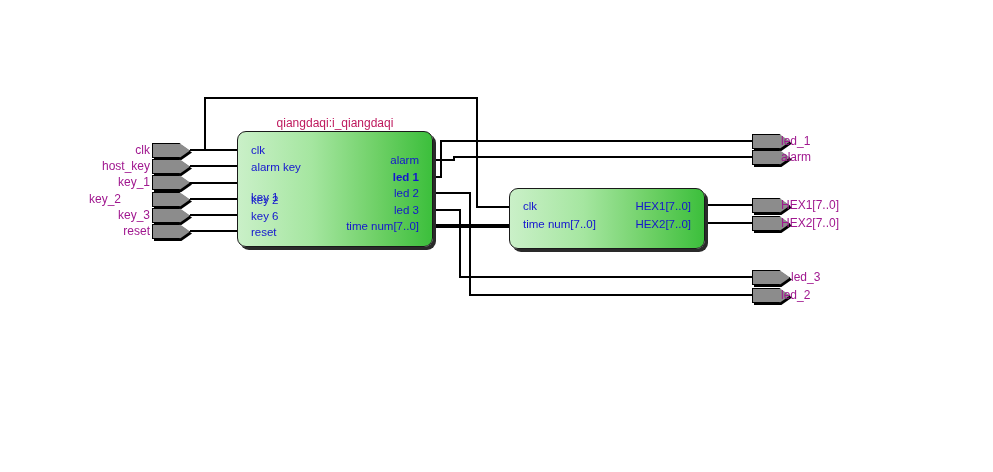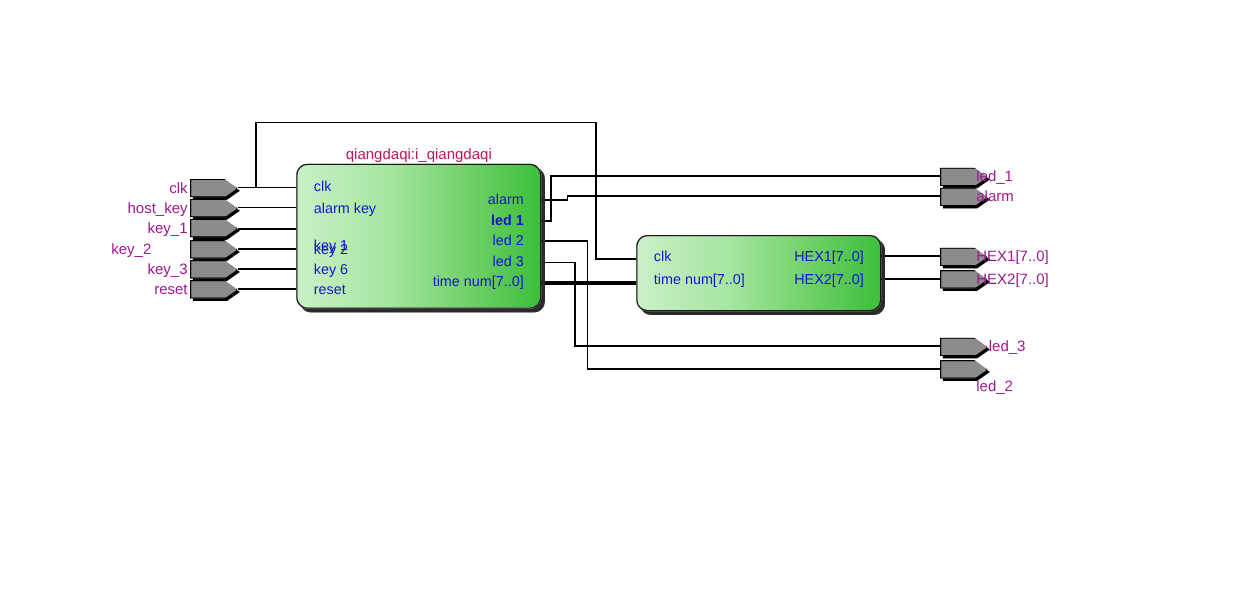--- a/index.html
+++ b/index.html
@@ -230,15 +230,15 @@
   <div class="pin output" style="left:752px; top:270px;">
     <div class="shadow"></div>
     <div class="body"></div>
   </div>
   <div class="pin-label right" style="left:781px; top:270px;margin-left:10px;">led_3</div>
 
   <div class="pin output" style="left:752px; top:288px;">
     <div class="shadow"></div>
     <div class="body"></div>
   </div>
-  <div class="pin-label right" style="left:781px; top:288px;margin-top:14px;">led_2</div>
+  <div class="pin-label right" style="left:781px; top:288px;">led_2</div>
 
 </div>
 
 </body></html>

